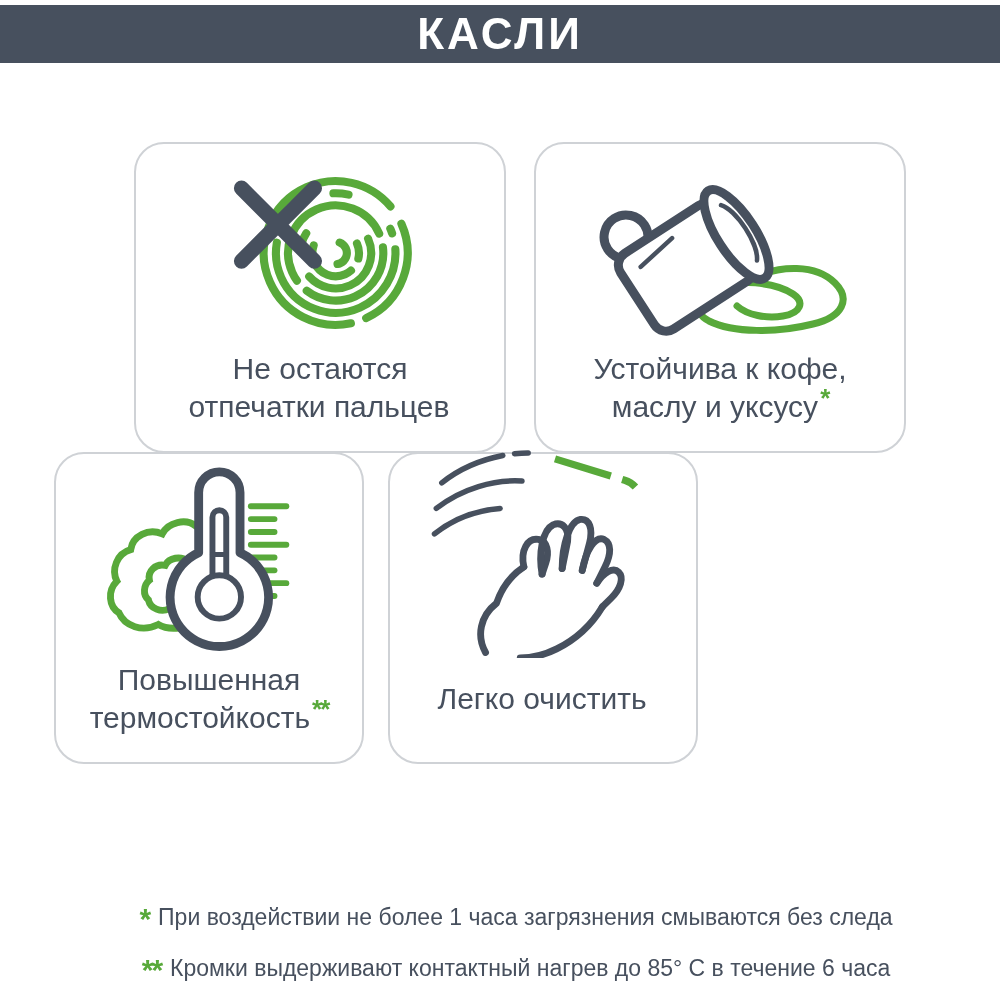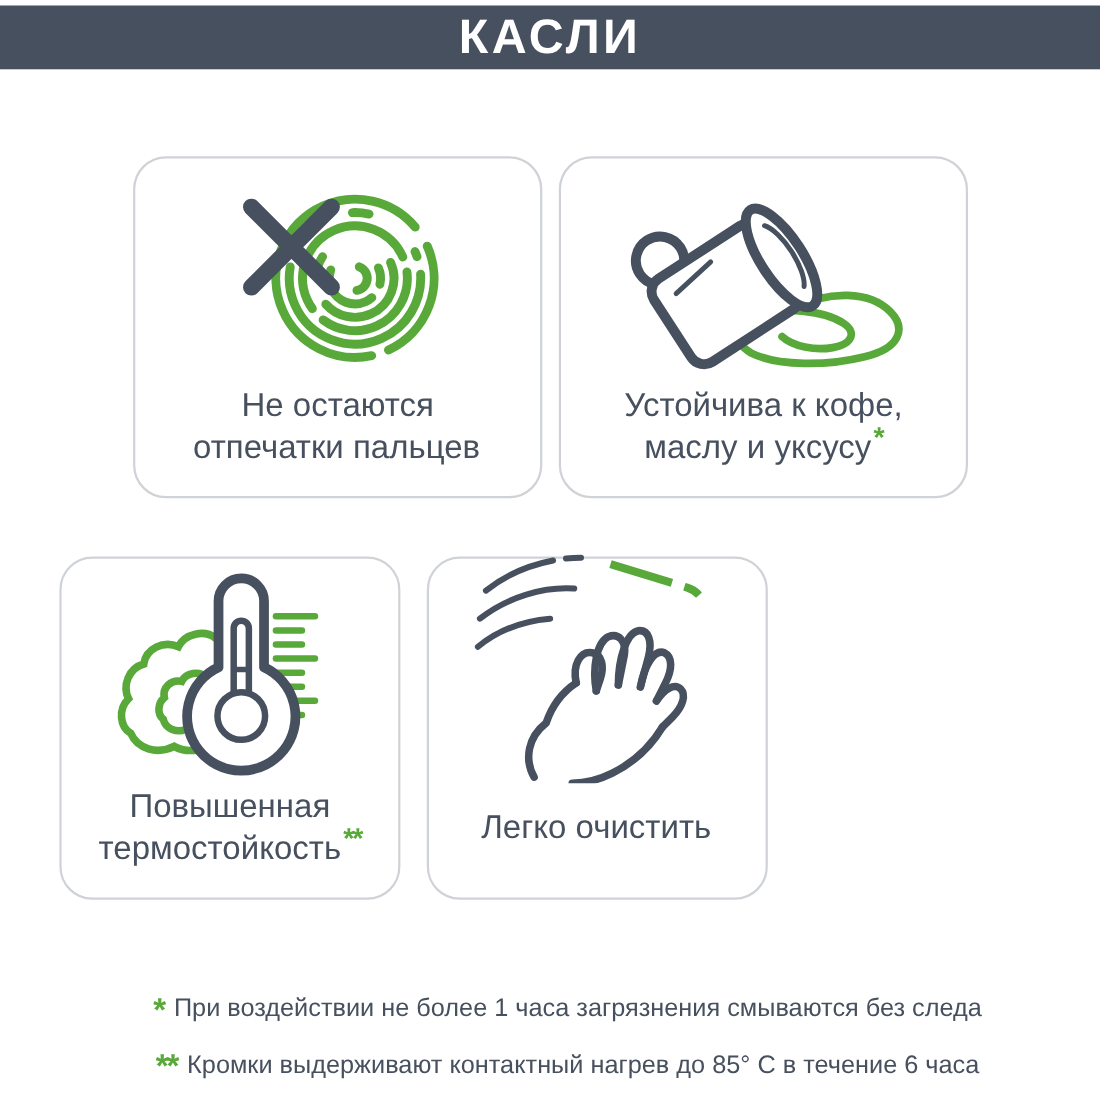--- a/index.html
+++ b/index.html
@@ -9,27 +9,27 @@
   }
   .titlebar{
     position:absolute;left:0;top:5px;width:1000px;height:58px;
     background:#47505E;display:flex;align-items:center;justify-content:center;
   }
   .titlebar .title{
     color:#ffffff;font-size:44px;font-weight:700;letter-spacing:3px;
   }
   .row{position:absolute;display:flex;}
   .row1{top:142px;left:121px;gap:15px;}
-  .row2{top:506px;left:11px;gap:24px;padding-left:43px;}
+  .row2{top:452px;left:11px;gap:24px;padding-left:43px;}
   .card{
     box-sizing:border-box;background:#fff;border:2px solid #CFD2D6;border-radius:30px;
     display:flex;flex-direction:column;align-items:center;justify-content:flex-end;
     padding-bottom:22px;
   }
-  .row1 .card{width:372px;height:311px;}
+  .row1 .card{width:372px;height:311px;margin-left:13px;}
   .row2 .card{width:310px;height:312px;}
   .icon-box{flex:1;display:flex;align-items:center;justify-content:center;padding-top:14px;}
   .label{
     min-height:82px;display:flex;align-items:center;justify-content:center;
     font-size:30px;line-height:1.27;color:#47505E;text-align:center;white-space:pre-line;
   }
   .marker{
     color:#58A93A;font-size:26px;font-weight:700;
     position:relative;top:-10px;margin-left:2px;letter-spacing:-2px;white-space:nowrap;
   }

